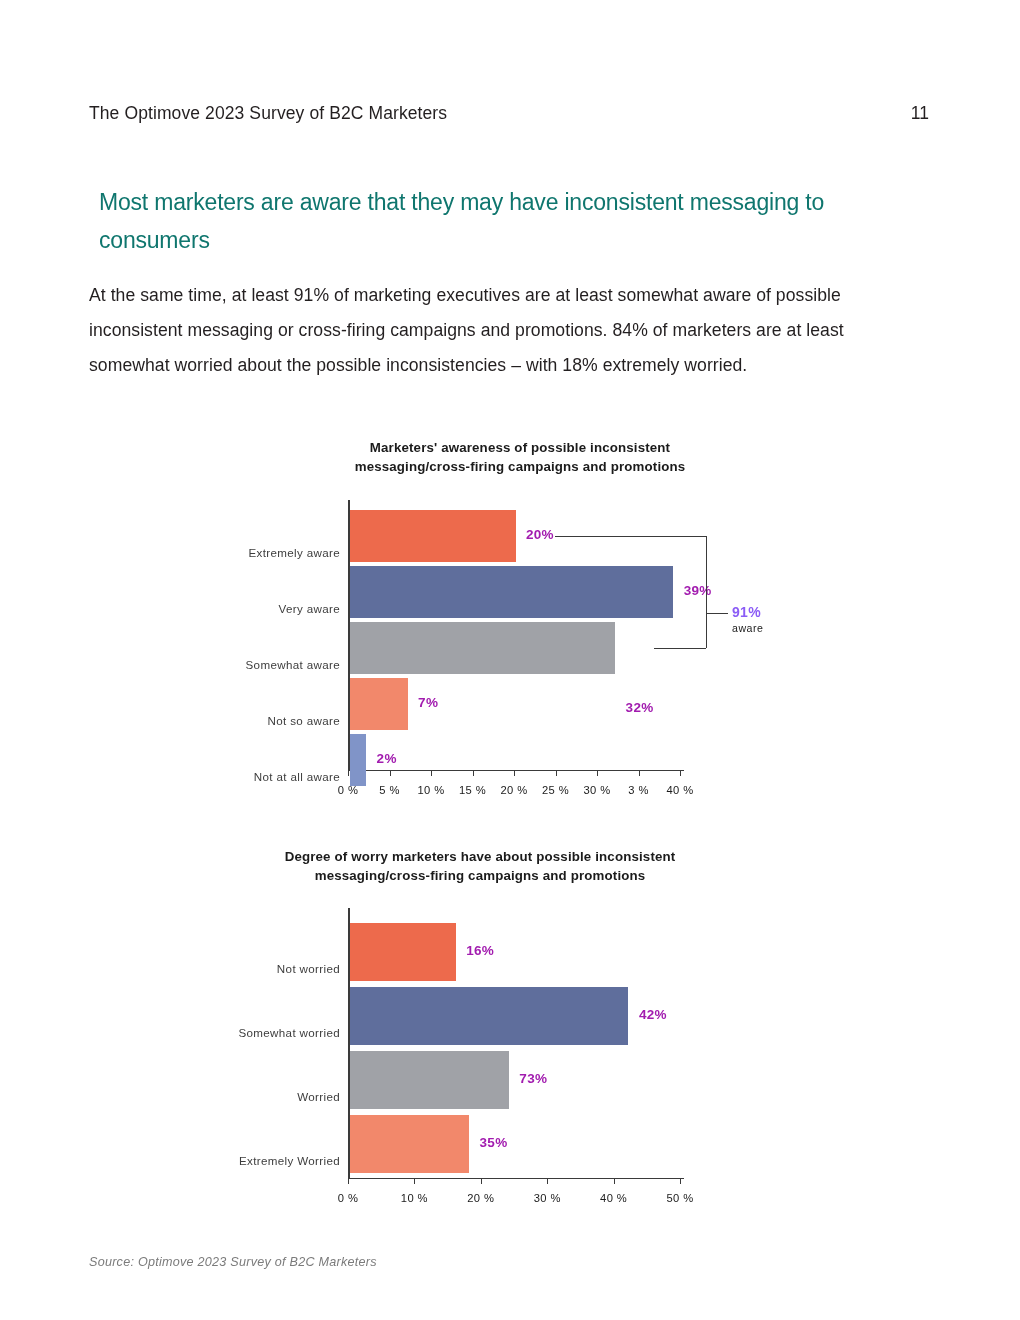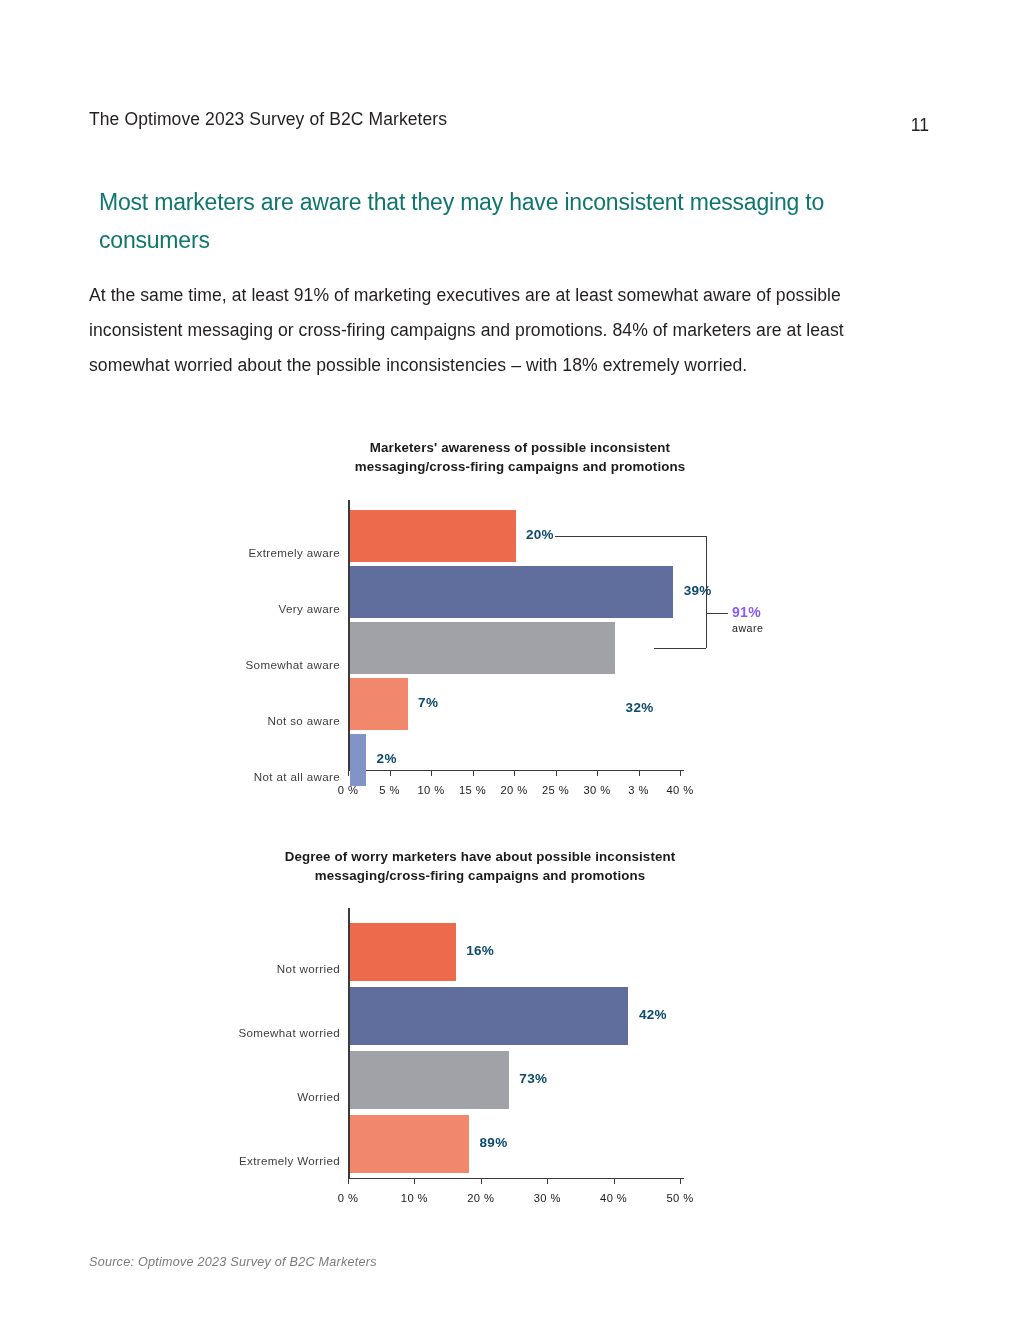--- a/index.html
+++ b/index.html
@@ -9,37 +9,37 @@
     font-family:"Liberation Sans", sans-serif;
     color:#231f20;
     position:relative;
     overflow:hidden;
   }
   .page{position:absolute;left:0;top:0;width:1020px;height:1320px;}
 
   
   .hdr{position:absolute;left:89px;top:103px;width:840px;display:flex;justify-content:space-between;align-items:center;}
   .hdr-title{font-size:17.5px;letter-spacing:.1px;color:#231f20;font-weight:400;}
-  .hdr-page{font-size:17.5px;color:#231f20;font-weight:400;margin-top:12px;}
+  .hdr-page{font-size:17.5px;color:#231f20;font-weight:400;}
 
   
   .headline{position:absolute;left:88px;top:183px;width:760px;
     font-size:23px;line-height:38px;font-weight:400;color:#0f766e;letter-spacing:-.2px;margin-left:11px;}
 
   
   .body-copy{position:absolute;left:89px;top:278px;width:790px;
     font-size:17.6px;line-height:35px;font-weight:400;color:#231f20;letter-spacing:.05px;}
 
   
   .chart{position:absolute;}
   .chart-title{position:absolute;text-align:center;font-weight:700;font-size:13.3px;
     line-height:19px;color:#1b1b1b;letter-spacing:.15px;}
   .axis-line{position:absolute;background:#3a3a3a;}
   .bar{position:absolute;}
-  .bar-label{position:absolute;font-weight:700;font-size:13.5px;color:#0c4a6e;letter-spacing:.3px;white-space:nowrap;}
+  .bar-label{position:absolute;font-weight:700;font-size:13.5px;color:#a21caf;letter-spacing:.3px;white-space:nowrap;}
   .cat-label{position:absolute;font-size:11.6px;color:#3d3d3d;letter-spacing:.35px;white-space:nowrap;text-align:right;margin-top:18px;}
   .tick{position:absolute;width:1px;background:#3a3a3a;}
   .tick-label{position:absolute;font-size:11.2px;color:#1b1b1b;letter-spacing:.4px;text-align:center;white-space:nowrap;}
 
   
   .br-h{position:absolute;height:1px;background:#3a3a3a;}
   .br-v{position:absolute;width:1px;background:#3a3a3a;}
   .ann-value{position:absolute;font-weight:700;font-size:14px;color:#8b5cf6;letter-spacing:.3px;white-space:nowrap;}
   .ann-sub{position:absolute;font-size:10.6px;color:#1b1b1b;letter-spacing:.5px;white-space:nowrap;}
 
@@ -120,21 +120,21 @@
       <div class="bar" style="left:349.6px;top:923px;width:106.24000000000001px;height:58px;background:#ED6A4C;"></div>
       <div class="bar-label" style="left:466.24px;top:943px;">16%</div>
       <div class="cat-label" style="left:140px;top:944px;width:200px;">Not worried</div>
       <div class="bar" style="left:349.6px;top:987px;width:278.88px;height:58px;background:#5F6E9C;"></div>
       <div class="bar-label" style="left:638.88px;top:1007px;">42%</div>
       <div class="cat-label" style="left:140px;top:1008px;width:200px;">Somewhat worried</div>
       <div class="bar" style="left:349.6px;top:1051px;width:159.35999999999999px;height:58px;background:#A0A2A7;"></div>
       <div class="bar-label" style="left:519.36px;top:1071px;">73%</div>
       <div class="cat-label" style="left:140px;top:1072px;width:200px;">Worried</div>
       <div class="bar" style="left:349.6px;top:1115px;width:119.52px;height:58px;background:#F2886B;"></div>
-      <div class="bar-label" style="left:479.52px;top:1135px;">89%</div>
+      <div class="bar-label" style="left:479.52px;top:1135px;">35%</div>
       <div class="cat-label" style="left:140px;top:1136px;width:200px;">Extremely Worried</div>
       <div class="tick" style="left:348px;top:1178px;height:6px;"></div>
       <div class="tick-label" style="left:323px;top:1192px;width:50px;">0 %</div>
       <div class="tick" style="left:414.4px;top:1178px;height:6px;"></div>
       <div class="tick-label" style="left:389.4px;top:1192px;width:50px;">10 %</div>
       <div class="tick" style="left:480.8px;top:1178px;height:6px;"></div>
       <div class="tick-label" style="left:455.8px;top:1192px;width:50px;">20 %</div>
       <div class="tick" style="left:547.2px;top:1178px;height:6px;"></div>
       <div class="tick-label" style="left:522.2px;top:1192px;width:50px;">30 %</div>
       <div class="tick" style="left:613.6px;top:1178px;height:6px;"></div>

